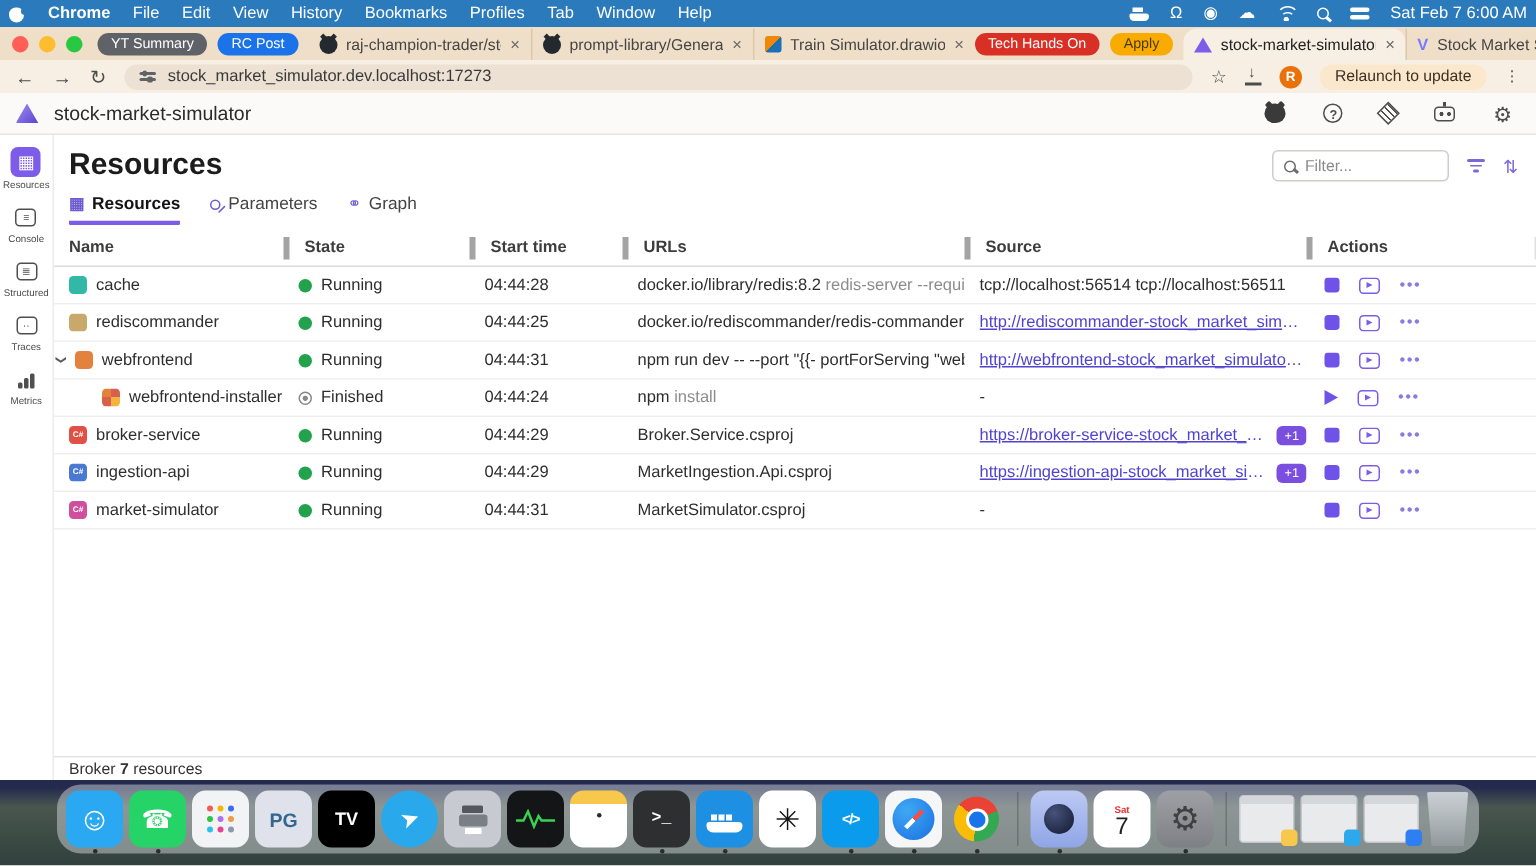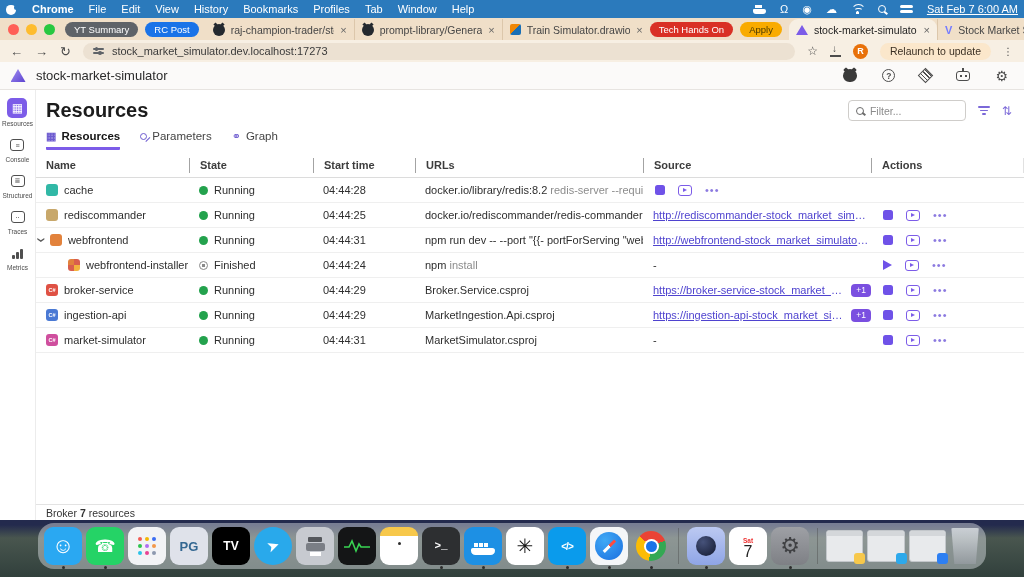--- a/index.html
+++ b/index.html
@@ -18,21 +18,21 @@
   .wifi { width:13px; height:10px; position:relative; display:inline-block; background:radial-gradient(circle at 50% 90%, #fff 0 1.5px, transparent 2px); }
   .wifi::before { content:""; position:absolute; left:0; top:0; width:13px; height:13px; border:1.6px solid transparent; border-top-color:#fff; border-radius:50%; }
   .wifi::after { content:""; position:absolute; left:3.2px; top:3.5px; width:6.6px; height:6.6px; border:1.6px solid transparent; border-top-color:#fff; border-radius:50%; }
   .mag { width:8px; height:8px; border:1.5px solid #fff; border-radius:50%; position:relative; display:inline-block; }
   .mag::after { content:""; position:absolute; width:4px; height:1.5px; background:#fff; right:-3.5px; bottom:-1px; transform:rotate(40deg); }
   .cc { width:13px; height:9px; display:flex; flex-direction:column; gap:2px; justify-content:center; }
   .cc i { height:3px; border-radius:2px; background:#fff; }
   .mb-docker { width:13px; height:9px; position:relative; }
   .mb-docker::before { content:""; position:absolute; bottom:0; width:13px; height:5px; background:#fff; border-radius:1px 2px 3px 3px; }
   .mb-docker::after { content:""; position:absolute; top:0; left:2px; width:7px; height:3px; background:#fff; }
-  .clock { white-space:nowrap;text-decoration:underline; }
+  .clock { white-space:nowrap; }
 
   
   .tabstrip { height:22px; background:#f0dfc8; display:flex; align-items:flex-end; padding-left:8px; }
   .lights { display:flex; gap:7px; align-self:center; margin-right:10px; }
   .lights i { width:11px; height:11px; border-radius:50%; }
   .chip { align-self:center; height:15px; border-radius:8px; padding:0 9px; font-size:9.5px; color:#fff; display:flex; align-items:center; margin-right:7px; white-space:nowrap; }
   .chip.apply { color:#4a3a00; }
   .tab { height:21px; width:148px; display:flex; align-items:center; gap:6px; padding:0 7px; font-size:10.5px; color:#454545; border-left:1px solid #dcc7ab; }
   .tab:first-of-type { border-left:none; }
   .tab .ttl { flex:1; white-space:nowrap; overflow:hidden; }
@@ -105,21 +105,21 @@
   .vtab { display:flex; align-items:center; gap:5px; font-size:11.5px; color:#444; padding-bottom:5px; border-bottom:3px solid transparent; }
   .vtab.active { color:#141414; font-weight:700; border-bottom-color:#7c5ce8; border-radius:1px; }
   .vticon { color:#6d5bd0; font-size:11px; line-height:1; }
   .keyic { width:7px; height:7px; border:1.4px solid #6d5bd0; border-radius:50%; position:relative; display:inline-block; }
   .keyic::after { content:""; position:absolute; right:-5px; bottom:-2px; width:6px; height:1.4px; background:#6d5bd0; transform:rotate(-45deg); }
 
   
   .tbl { margin-top:4px; font-size:11px; }
   .gr { display:grid; grid-template-columns:153px 124px 102px 228px 228px 1fr; align-items:center; }
   .thead { height:24px; border-bottom:1px solid #dcdcdc; font-weight:700; color:#3d3d3d; }
-  .thead > div { padding-left:10px; border-left:1px solid #a3a3a3; line-height:15px; height:15px; }
+  .thead > div { padding-left:10px; border-left:4px solid #a3a3a3; line-height:15px; height:15px; }
   .thead > div:first-child { border-left:none; }
   .thead > div:last-child { border-right:1px solid #e1e1e1; }
   .tr { height:25px; border-bottom:1px solid #efefef; color:#2e2e2e; }
   .td { padding-left:10px; white-space:nowrap; overflow:hidden; min-width:0; }
   .namec { display:flex; align-items:center; gap:6px; }
   .namec.haschev { padding-left:2px; }
   .namec.child { padding-left:32px; }
   .chev { color:#5a5a5a; font-size:7px; }
   .ricon { width:12px; height:12px; border-radius:3px; flex:none; display:flex; align-items:center; justify-content:center; color:#fff; font-size:5.5px; font-weight:700; }
   .ricon.grid4 { background:conic-gradient(#d95f4d 0 90deg,#f3b33d 0 180deg,#d95f4d 0 270deg,#e2823c 0); }
@@ -370,20 +370,23 @@
         <div class="td namec">
             <span class="ricon" style="background:#31b8a6"></span>
             <span>cache</span>
           </div>
         <div class="td statec">
             <span class="rundot"></span>
             <span>Running</span>
           </div>
         <div class="td">04:44:28</div>
         <div class="td"><span>docker.io/library/redis:8.2</span> <span class="srcx">redis-server --requirepass $REDIS…</span></div>
+        <div class="td urlc">
+            <span>tcp://localhost:56514 tcp://localhost:56511</span>
+          </div>
         <div class="td actc">
             <span class="a-stop"></span>
             <span class="a-logs">
               <i></i>
             </span>
             <span class="a-more">•••</span>
           </div>
       </div>
 
       <div class="gr tr">

